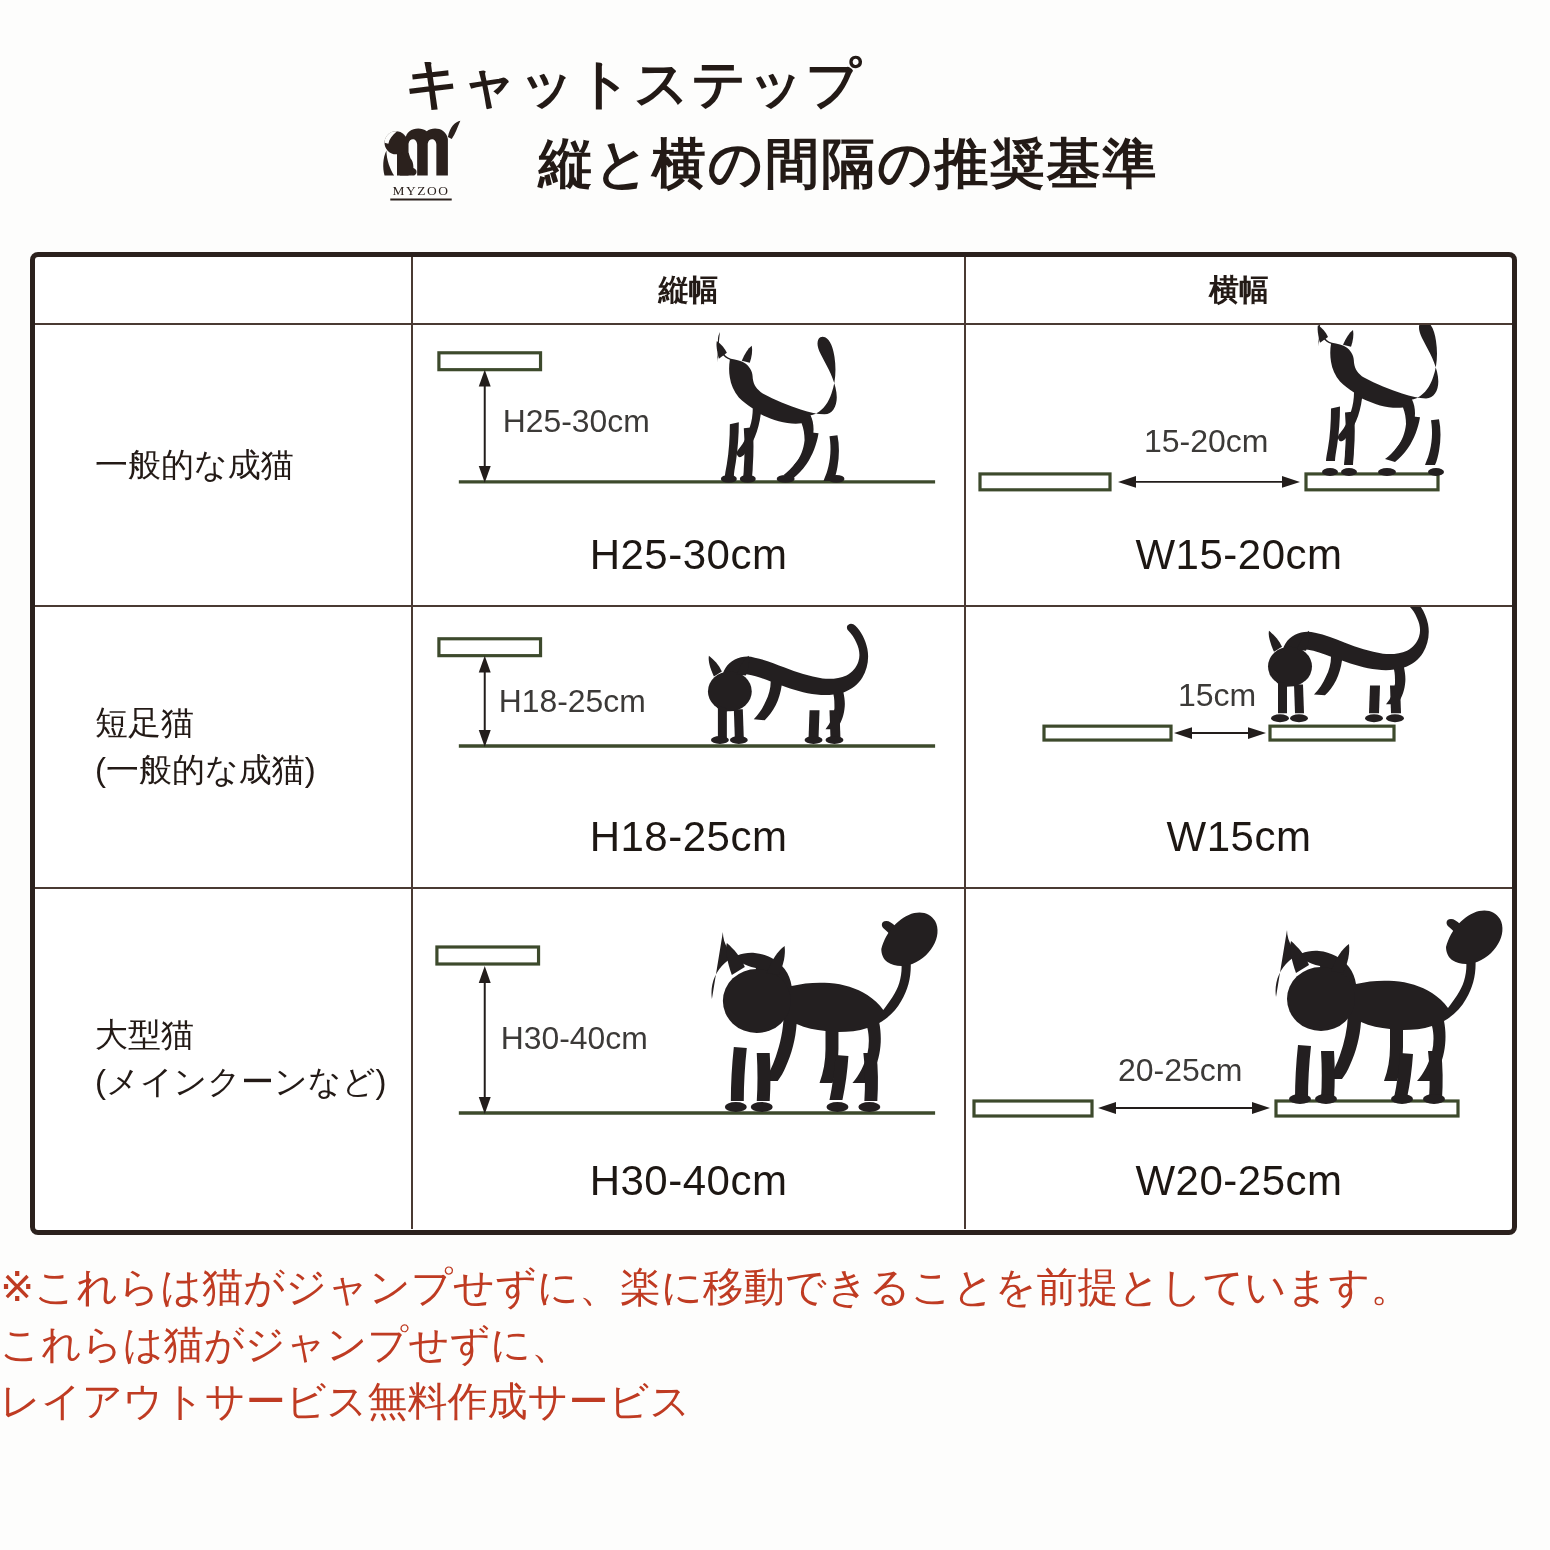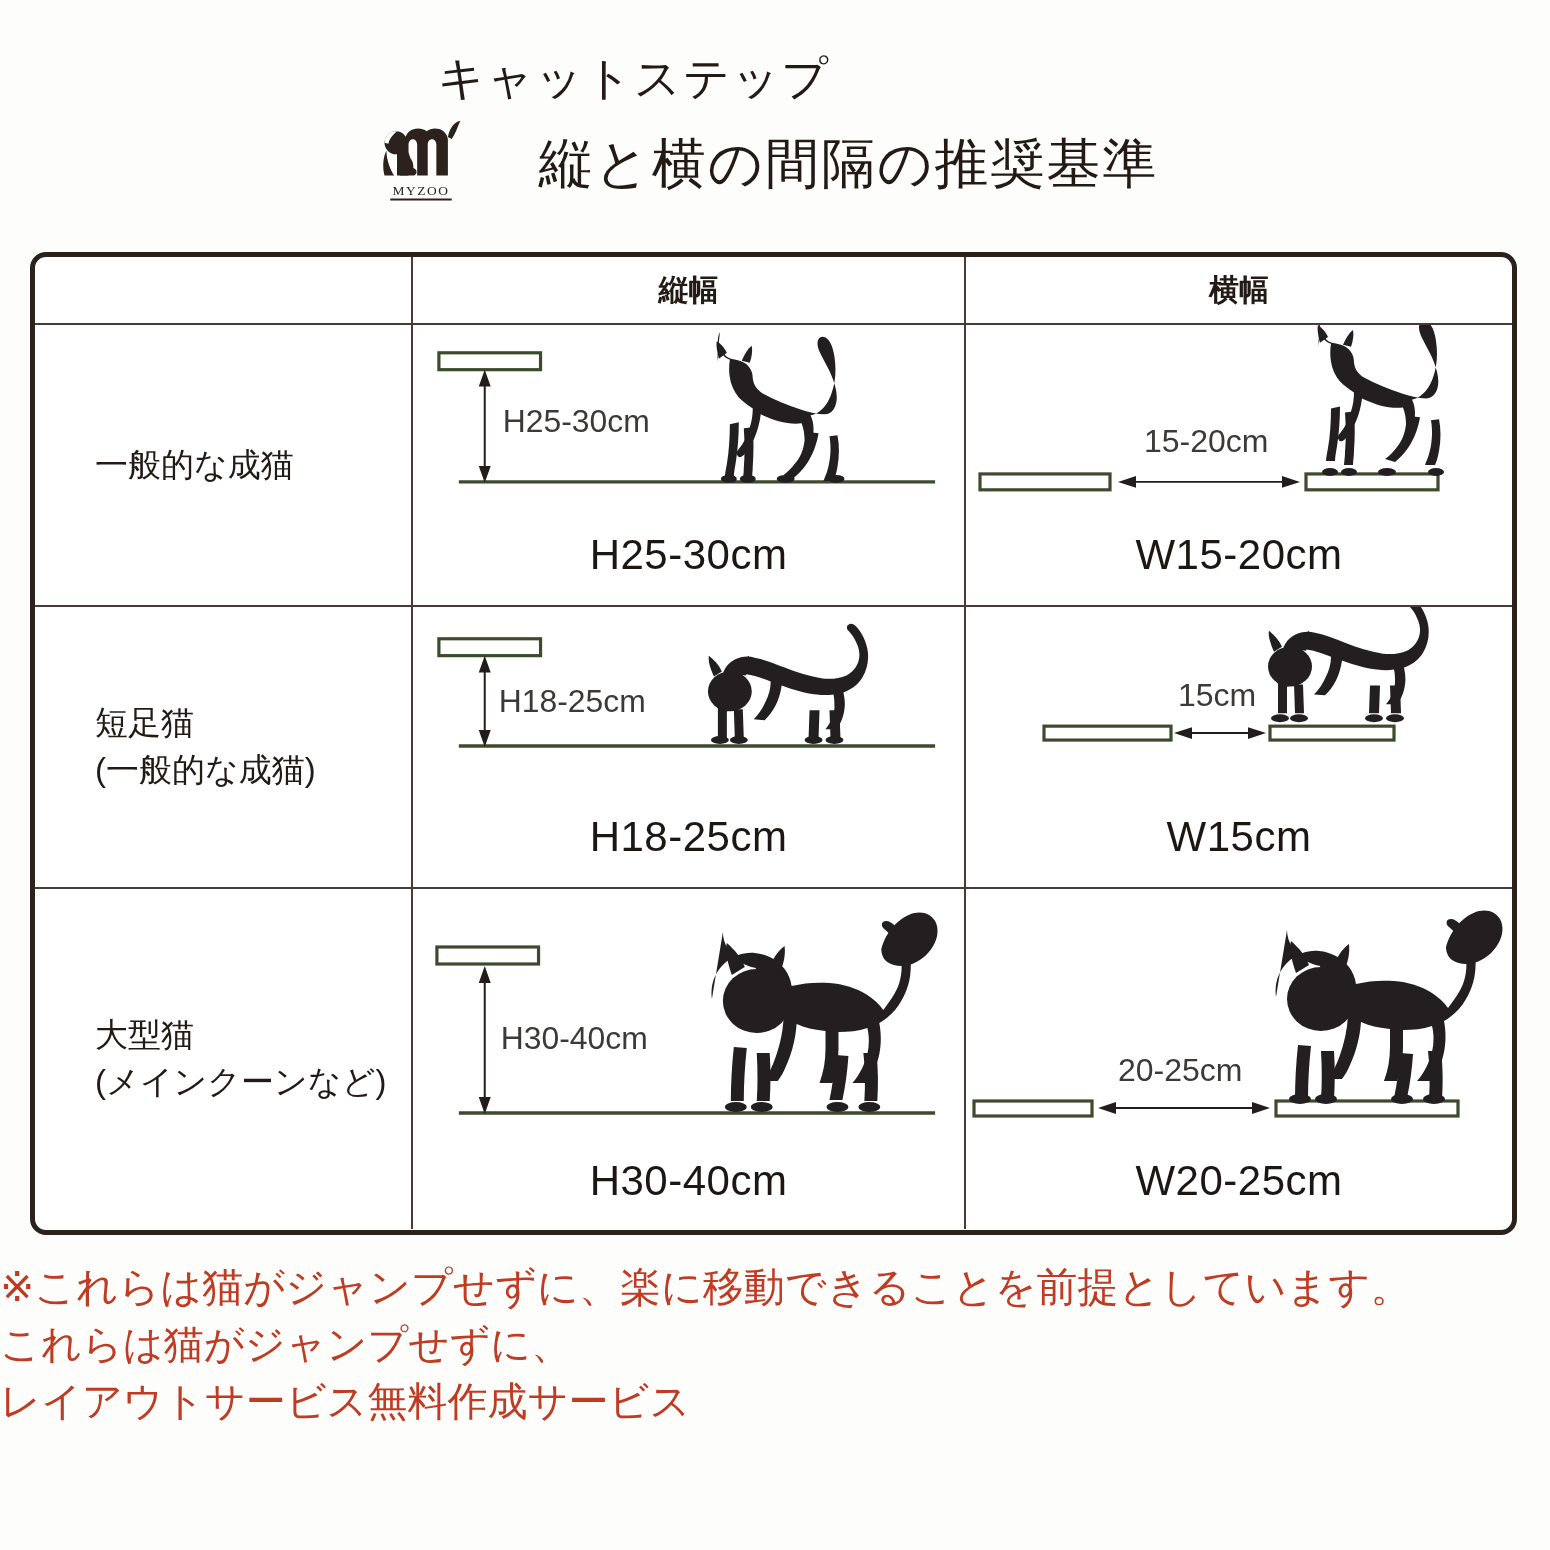--- a/index.html
+++ b/index.html
@@ -12,48 +12,48 @@
     position:relative;
   }
 
   
   .header{
     position:absolute; left:0; top:0; width:1550px; height:240px;
   }
   .title-line1{
     position:absolute; left:0; top:48px; width:1268px;
     text-align:center;
-    font-size:46px; font-weight:normal; letter-spacing:2px;
+    font-size:54px; font-weight:bold; letter-spacing:2px;
     color:#231a16;
   }
   .title-row2{
     position:absolute; left:0; top:118px; width:1531px;
     display:flex; align-items:center; justify-content:center;
     gap:26px;
   }
   .title-line2{
-    font-size:54px; font-weight:normal; letter-spacing:2px;
+    font-size:54px; font-weight:bold; letter-spacing:2px;
     color:#231a16;
     margin-left:44px;
   }
 
   
   .logo{
     width:96px;height:96px;position:relative;flex:0 0 auto;
     margin-top:-4px;
   }
   .logo svg{display:block;}
 
   
   .table{
     position:absolute;
     left:30px; top:252px;
     width:1487px; height:983px;
     border:5px solid #2b211d;
-    border-radius:16px;
+    border-radius:8px;
     box-sizing:border-box;
     background:#ffffff;
   }
   .row{
     display:flex;
     width:100%;
     box-sizing:border-box;
     border-bottom:2.5px solid #4a3a33;
   }
   .row:last-child{border-bottom:none;}

